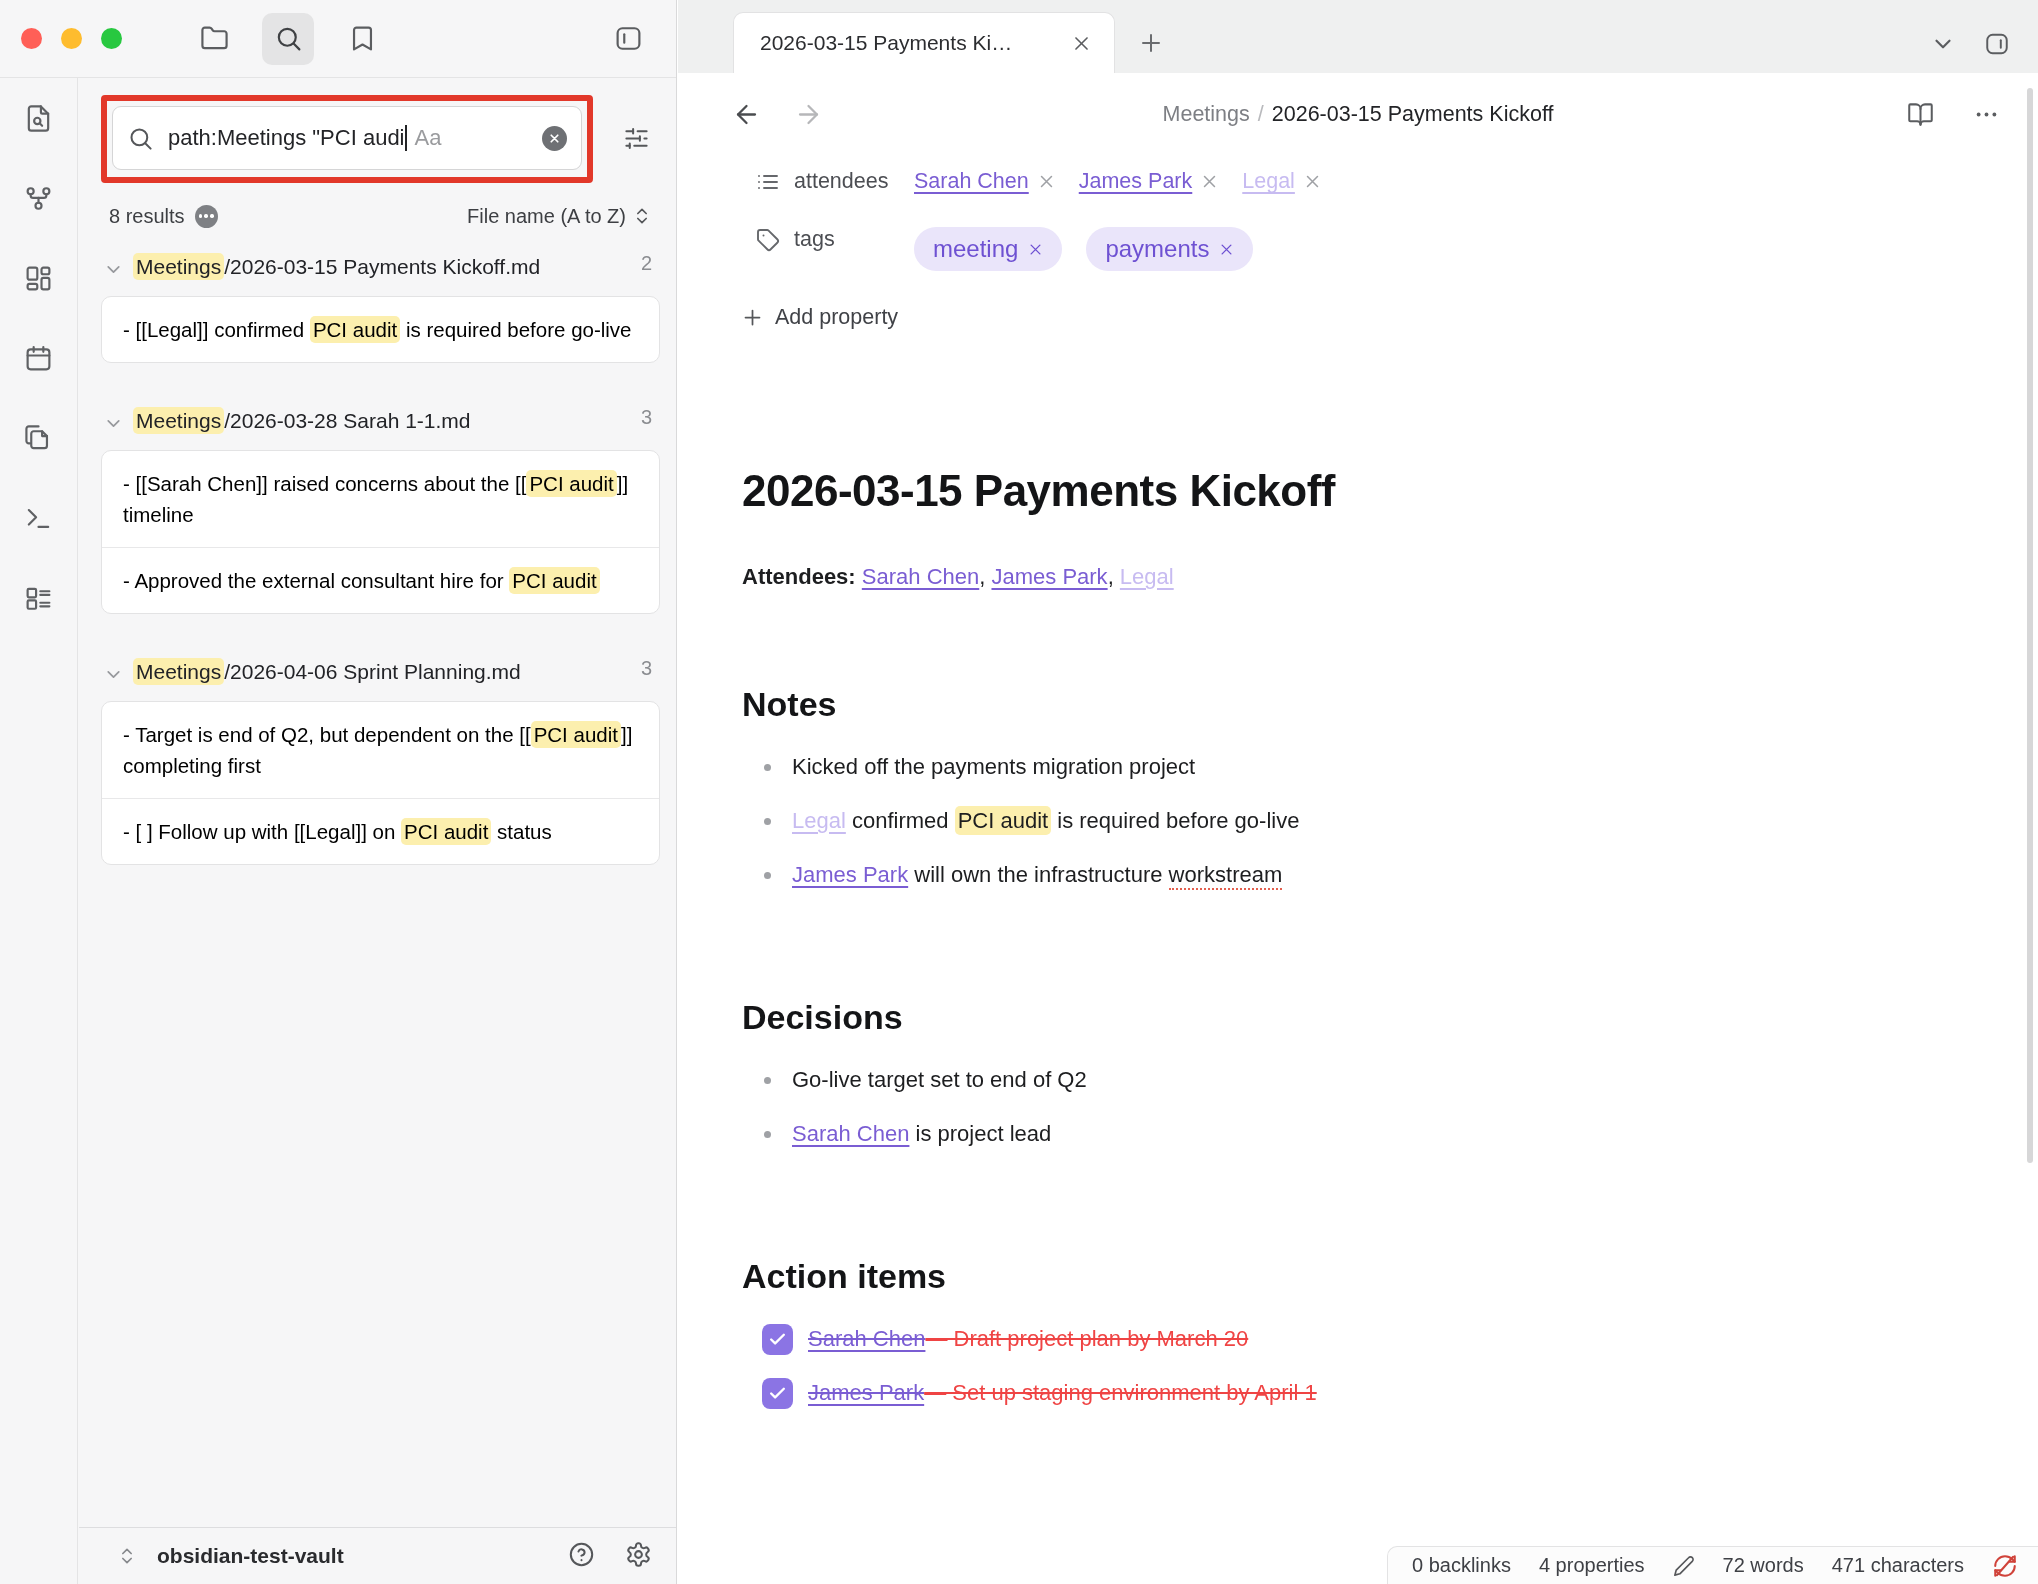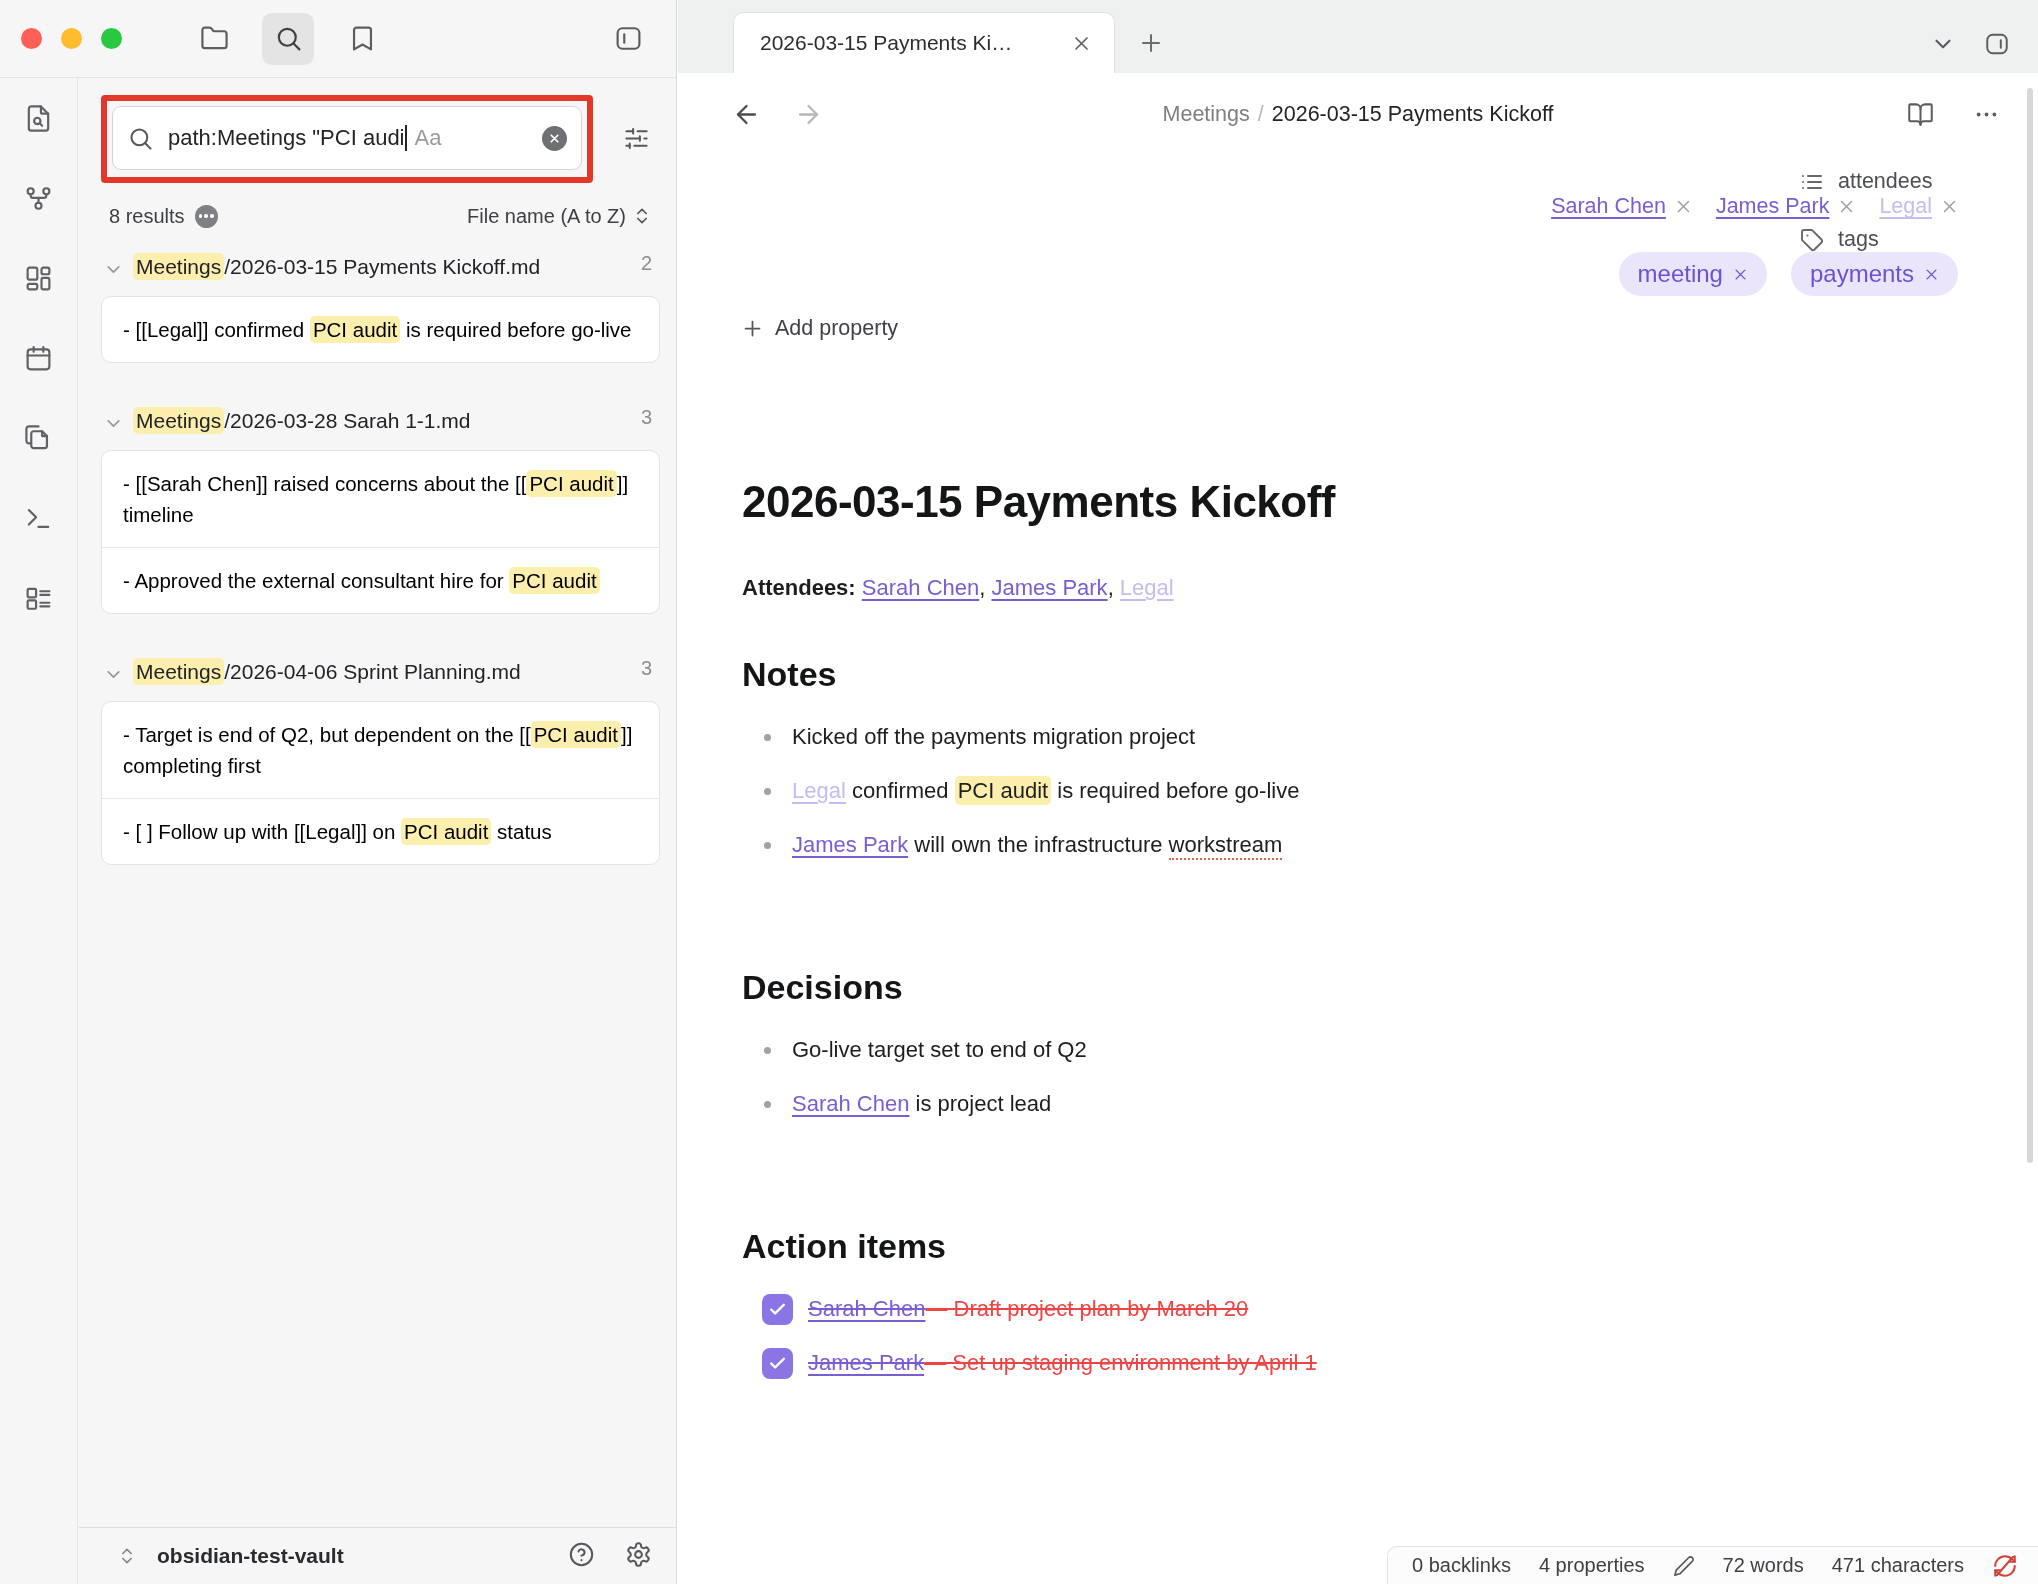--- a/index.html
+++ b/index.html
@@ -76,40 +76,40 @@
   .nav-back { color:#4a4c4f; } .nav-fwd { color:#b6b7b9; }
   .crumbs { position:absolute; left:0; right:0; text-align:center; font-size:21.5px; pointer-events:none; }
   .crumb-parent { color:#7d7f84; } .crumb-sep { color:#b9babd; padding:0 8px; } .crumb-current { color:#232427; }
   .view-actions { margin-left:auto; display:flex; gap:30px; margin-right:34px; color:#5b5d60; }
   .view-actions .icon-btn { width:36px; height:36px; }
   .view-actions svg { width:27px; height:27px; }
 
   .content { position:absolute; left:0; top:155px; right:0; bottom:0; overflow:hidden; padding:14px 80px 0 64px; }
 
   
-  .prop-row { display:flex; align-items:flex-end; min-height:58px;flex-direction:column; }
+  .prop-row { display:flex; align-items:flex-start; min-height:58px; }
   .prop-key { display:flex; align-items:center; width:172px; flex:none; color:#4c4e53; }
   .prop-key svg { width:24px; height:24px; color:#66686c; flex:none; }
   .prop-key span { margin-left:14px; font-size:21.5px; }
   .prop-values { display:flex; align-items:center; flex-wrap:wrap; gap:8px 24px; }
   .plink { display:flex; align-items:center; gap:9px; }
   .plink a { font-size:21.5px; }
   .px { color:#9fa1a5; display:flex; } .px svg { width:17px; height:17px; }
   a.seg-link, .seg-link { color:#7a5dd3; text-decoration:underline; text-decoration-thickness:1.5px; text-underline-offset:4px; cursor:pointer; }
   a.seg-ulink, .seg-ulink { color:#c7bbf1; text-decoration:underline; text-decoration-thickness:1.5px; text-underline-offset:4px; cursor:pointer; }
   .pill { display:flex; align-items:center; gap:10px; background:#eae5fa; color:#6e51d2; border-radius:999px; padding:8px 19px; font-size:24px; }
   .pill svg { width:15px; height:15px; }
   .add-prop { display:flex; align-items:center; gap:12px; color:#404247; font-size:21.5px; margin-top:20px; }
   .add-prop svg { width:21px; height:21px; color:#55575a; }
 
   
   .note-title { margin-top:136px; font-size:44px; font-weight:700; color:#141517; letter-spacing:-0.5px; }
   .attendees-line { margin-top:48px; font-size:22px; color:#1d1e20; }
   .seg-bold { font-weight:700; }
-  .note-h2 { margin-top:54px; font-size:34px; font-weight:700; color:#141517; }
+  .note-h2 { margin-top:95px; font-size:34px; font-weight:700; color:#141517; }
   .note-sec-gap { margin-top:96px; }
   ul.nlist { list-style:none; margin-top:16px; }
   ul.nlist li { position:relative; padding-left:50px; font-size:22px; line-height:54px; color:#1d1e20; white-space:nowrap; }
   ul.nlist li .dot { position:absolute; left:22px; top:24px; width:7px; height:7px; border-radius:50%; background:#9fa1a5; }
   .seg-hl { background:#fcefae; border-radius:5px; padding:2px 3px; }
   .seg-spell { border-bottom:2.5px dotted #e4604f; padding-bottom:1px;text-align:center; }
   .seg-strike { text-decoration:line-through; color:#ef4444; }
   .seg-link.seg-strike { color:#7a5dd3; text-decoration:underline line-through; }
   .task-row { display:flex; align-items:center; height:54px; padding-left:20px; font-size:22px; white-space:nowrap; }
   .task-check { width:31px; height:31px; border-radius:8px; background:#8b74e4; display:flex; align-items:center; justify-content:center; flex:none; margin-right:15px; }

